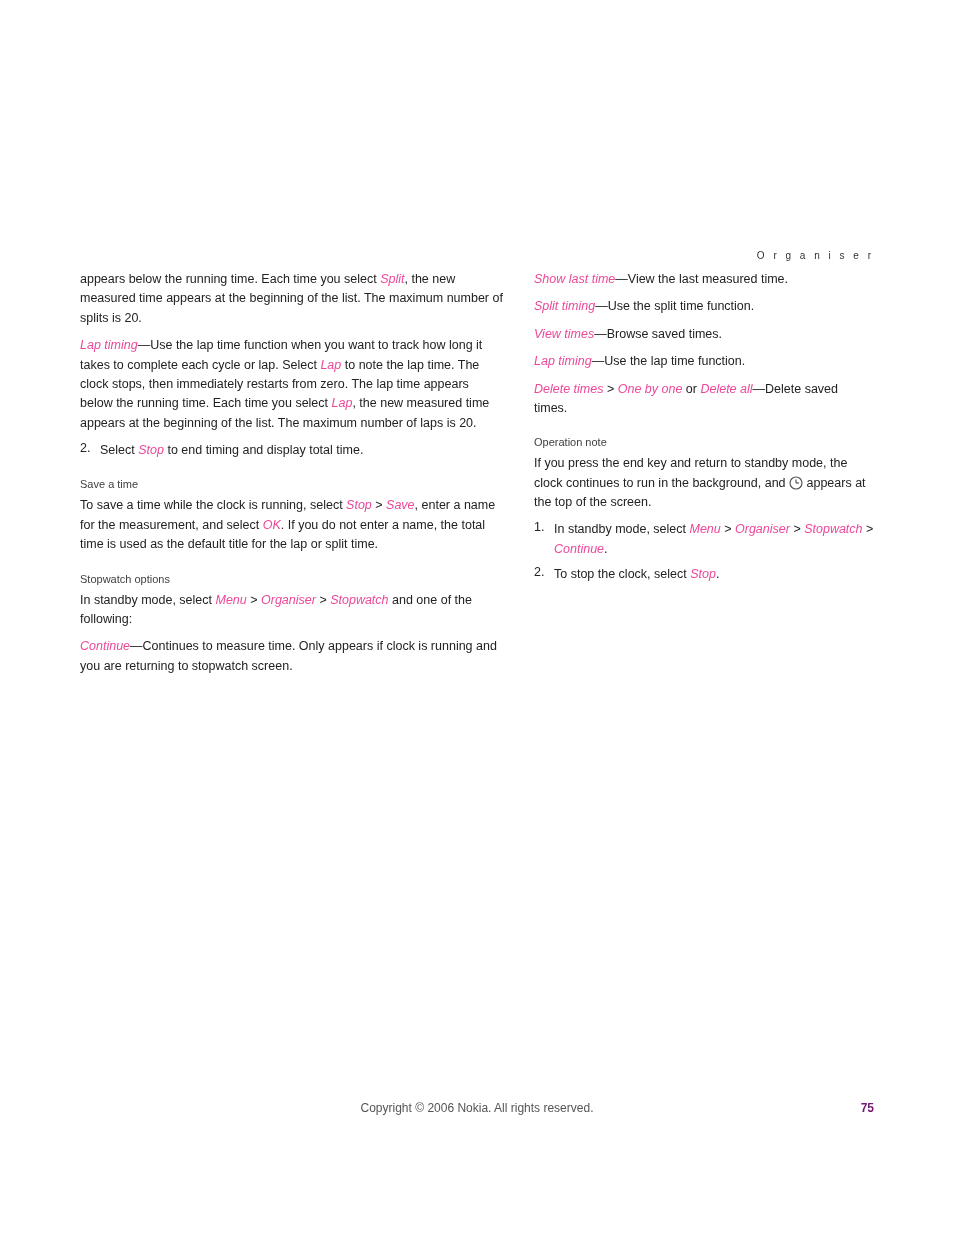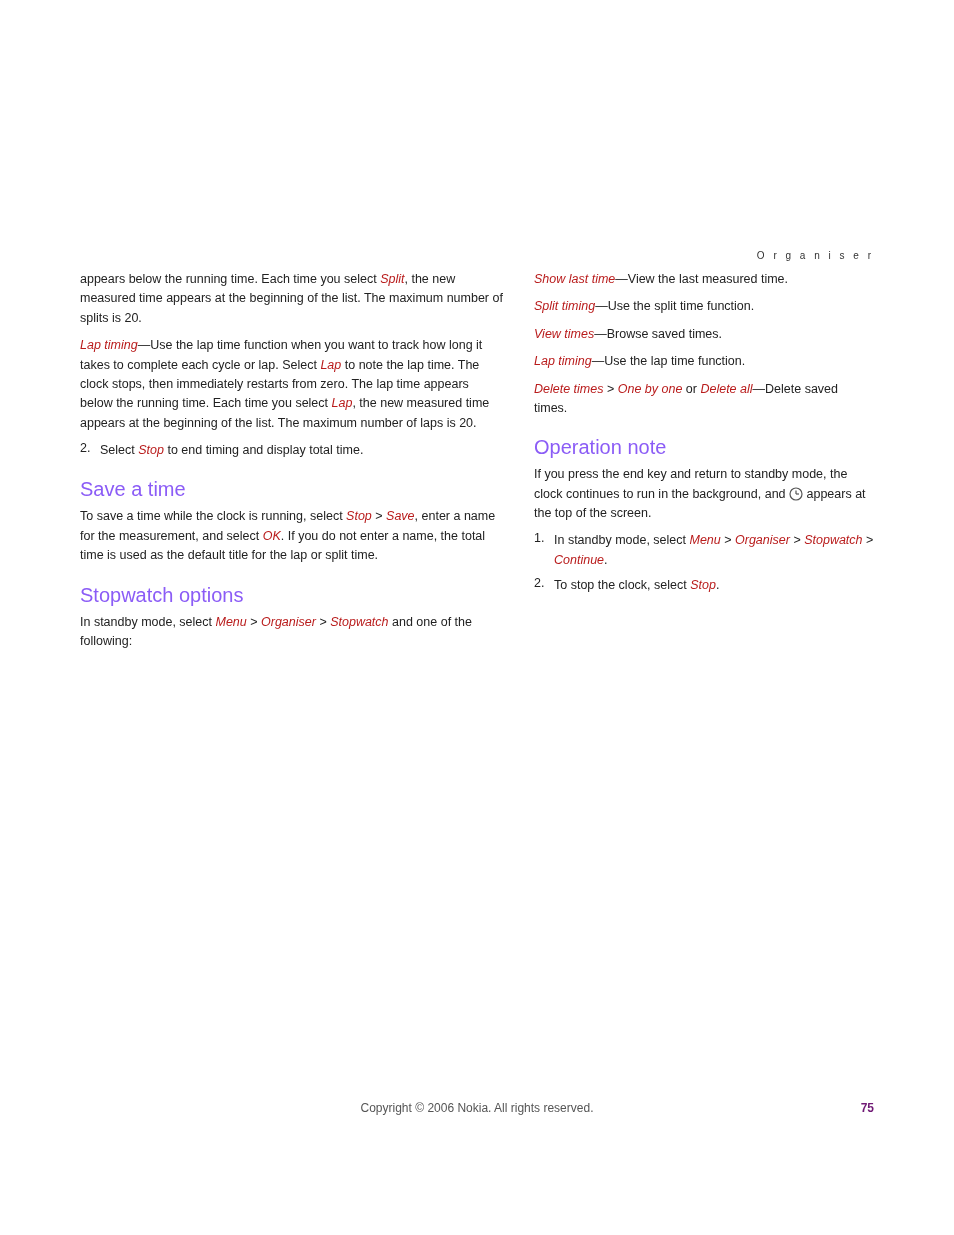--- a/index.html
+++ b/index.html
@@ -58,27 +58,27 @@
       max-width: 340px;
     }
 
     .body-text {
       font-size: 12.5px;
       line-height: 1.55;
       color: #222;
     }
 
     .italic-green {
-      color: #b91c1c;
+      color: #ec4899;
       font-style: italic;
     }
 
     .section-heading {
-      font-size: 20px;
-      color: #8b5cf6;
+      font-size: 11px;
+      color: #404040;
       font-weight: normal;
       margin-top: 18px;
       margin-bottom: 6px;
     }
 
     .numbered-item {
       display: flex;
       gap: 6px;
       margin-bottom: 6px;
     }
@@ -162,20 +162,23 @@
       <p class="paragraph">
         <span>To save a time while the clock is running, select </span><span class="italic-green">Stop</span><span> &gt; </span><span class="italic-green">Save</span><span>, enter a name for the measurement, and select </span><span class="italic-green">OK</span><span>. If you do not enter a name, the total time is used as the default title for the lap or split time.</span>
       </p>
 
       <h2 class="section-heading">Stopwatch options</h2>
 
       <p class="paragraph">
         <span>In standby mode, select </span><span class="italic-green">Menu</span><span> &gt; </span><span class="italic-green">Organiser</span><span> &gt; </span><span class="italic-green">Stopwatch</span><span> and one of the following:</span>
       </p>
 
+      <p class="paragraph">
+        <span class="italic-green">Continue</span><span>—Continues to measure time. Only appears if clock is running and you are returning to stopwatch screen.</span>
+      </p>
 
     </div>
 
     <div class="right-column">
 
       <p class="paragraph">
         <span class="italic-green">Show last time</span><span>—View the last measured time.</span>
       </p>
 
       <p class="paragraph">

